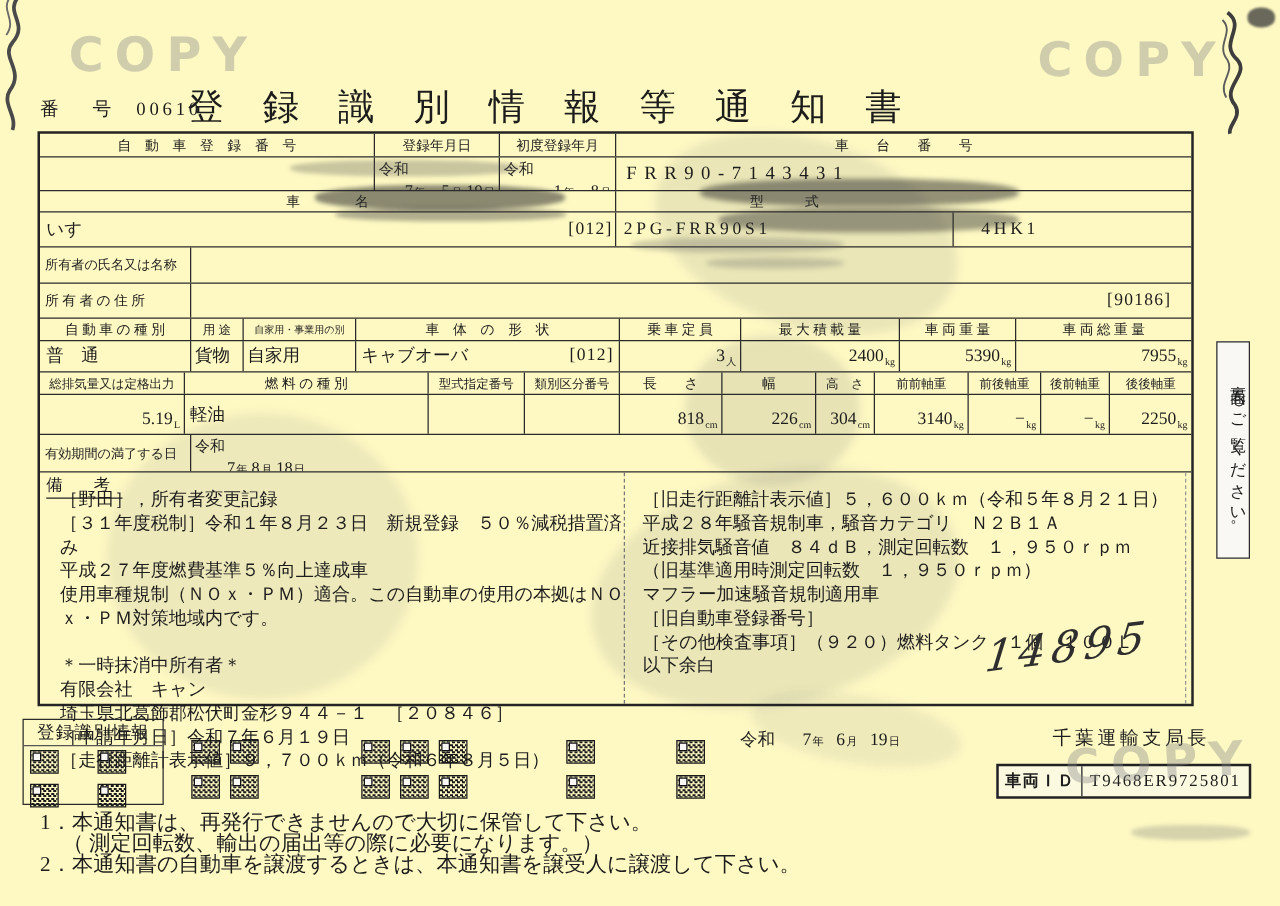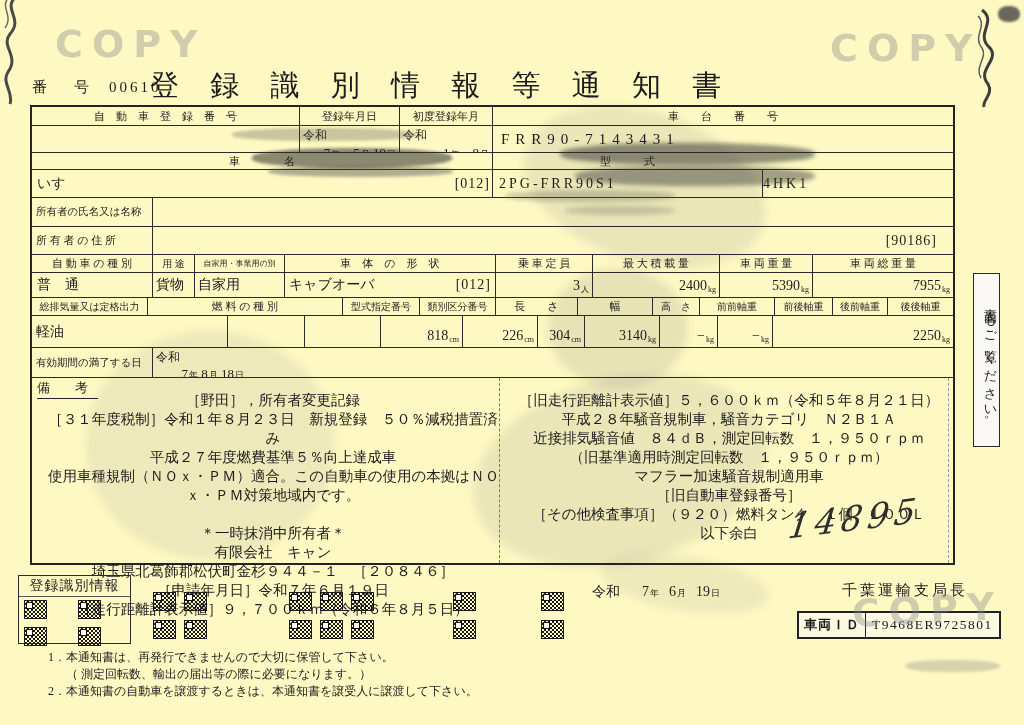--- a/index.html
+++ b/index.html
@@ -31,21 +31,21 @@
   .u { font-size:8px; margin-left:1px; line-height:1; }
   .date2 { display:flex; flex-direction:column; justify-content:space-between; padding:1px 3px 2px 3px; }
   .date2 .era { font-size:12px; }
   .date2 .ymd { font-size:13px; text-align:right; white-space:nowrap; }
   .date2 .ymd .u { font-size:9px; }
   .sup { font-size:8px; vertical-align:super; margin-left:1px; }
 
   
   .remarks { position:relative; font-size:14.5px; flex:1; }
   .rem-label { position:absolute; top:1px; left:5px; font-size:13px; letter-spacing:6px; border-bottom:1px solid #222; padding:0 4px 1px 0; }
-  .rem-col { position:absolute; top:13px; line-height:19px; white-space:nowrap;text-align:center; }
+  .rem-col { position:absolute; top:13px; line-height:19px; white-space:nowrap; }
   .rem-left { left:16px; width:450px; }
   .rem-right { left:482px; width:430px; }
   .rem-col div { min-height:19px; }
   .dash-v { position:absolute; top:0; bottom:0; border-left:1px dashed #777; }
 
   
   .side-note { position:absolute; top:273px; left:973px; width:27px; height:174px; border:1.5px solid #2a2a2a;
                writing-mode:vertical-rl; font-size:13px; letter-spacing:3px; padding-top:8px; text-align:start;
                display:flex; justify-content:center; background:#f9f8f4; }
 
@@ -65,21 +65,21 @@
   .issue-date .u { font-size:9px; }
   .authority { position:absolute; top:581px; left:842px; font-size:15px; letter-spacing:3px; z-index:3; }
   .vid-box { position:absolute; top:611px; left:797px; height:28px; border:2px solid #222; display:flex;
              align-items:stretch; background:rgba(249,248,244,.6); z-index:4; }
   .vid-label { font-size:13px; display:flex; align-items:center; padding:0 5px; border-right:1.5px solid #222; letter-spacing:1px;font-weight:bold; }
   .vid-value { font-size:13.5px; display:flex; align-items:center; padding:0 6px; letter-spacing:1.5px;
                font-family:"Liberation Serif","DejaVu Serif",serif; }
   .handwritten { position:absolute; top:498px; left:788px; font-size:34px; font-style:italic;
                  font-family:"DejaVu Serif",serif; transform:rotate(-7deg) skewX(-14deg); letter-spacing:5px;
                  color:#2e2e2e; z-index:6; }
-  .footer { position:absolute; top:649px; left:48px; font-size:12px; line-height:17px; z-index:3; }
+  .footer { position:absolute; top:649px; left:32px; font-size:17px; line-height:17px; z-index:3; }
   .footer .indent { padding-left:18px; }
 
   svg.orn { position:absolute; z-index:2; }
 </style>
 </head>
 <body>
 
 <div class="page">
 
   <svg class="orn" style="top:-4px;left:-2px" width="30" height="110" viewBox="0 0 30 110">
@@ -142,21 +142,21 @@
       <div class="th" style="width:460px">車　　　　名</div>
       <div class="th" style="width:270px">型　　　式</div>
     </div>
 
     <div class="tr" style="height:28px">
       <div class="td val" style="width:460px;justify-content:space-between;padding:0 2px 0 5px">
         <span>いすゞ</span>
         <span style="letter-spacing:1px">[012]</span>
       </div>
       <div class="td val" style="width:270px;letter-spacing:3px;padding-left:6px">2PG-FRR90S1</div>
-      <div class="td val" style="flex:1;letter-spacing:3px;padding-left:0">4HK1</div>
+      <div class="td val" style="flex:1;letter-spacing:3px;padding-left:22px">4HK1</div>
     </div>
 
     <div class="tr" style="height:29px">
       <div class="th lbl" style="width:120px;font-size:10.5px">所有者の氏名又は名称</div>
       <div class="td" style="flex:1"></div>
     </div>
 
     <div class="tr" style="height:28px">
       <div class="th lbl" style="width:120px;font-size:11px">所 有 者 の 住 所</div>
       <div class="td val" style="flex:1;justify-content:flex-end;padding-right:16px;letter-spacing:1px">[90186]</div>
@@ -207,20 +207,24 @@
       <div class="th" style="width:82px">長　　さ</div>
       <div class="th" style="width:75px">幅</div>
       <div class="th" style="width:47px;font-size:10px">高　さ</div>
       <div class="th" style="width:75px;font-size:10px">前前軸重</div>
       <div class="th" style="width:58px;font-size:10px">前後軸重</div>
       <div class="th" style="width:55px;font-size:10px">後前軸重</div>
       <div class="th" style="flex:1;font-size:10px">後後軸重</div>
     </div>
 
     <div class="tr" style="height:32px">
+      <div class="td num" style="width:115px">
+          <span>5.19</span>
+          <span class="sup">L</span>
+        </div>
       <div class="td val" style="width:195px;padding-left:4px">軽油</div>
       <div class="td" style="width:77px"></div>
       <div class="td" style="width:76px"></div>
       <div class="td num" style="width:82px">
           <span>818</span>
           <span class="u">cm</span>
         </div>
       <div class="td num" style="width:75px">
           <span>226</span>
           <span class="u">cm</span>

